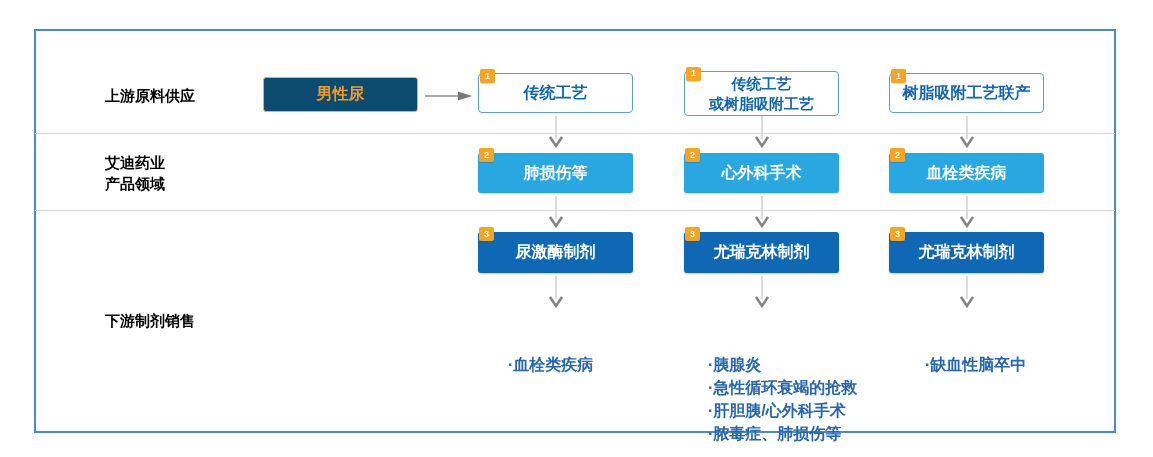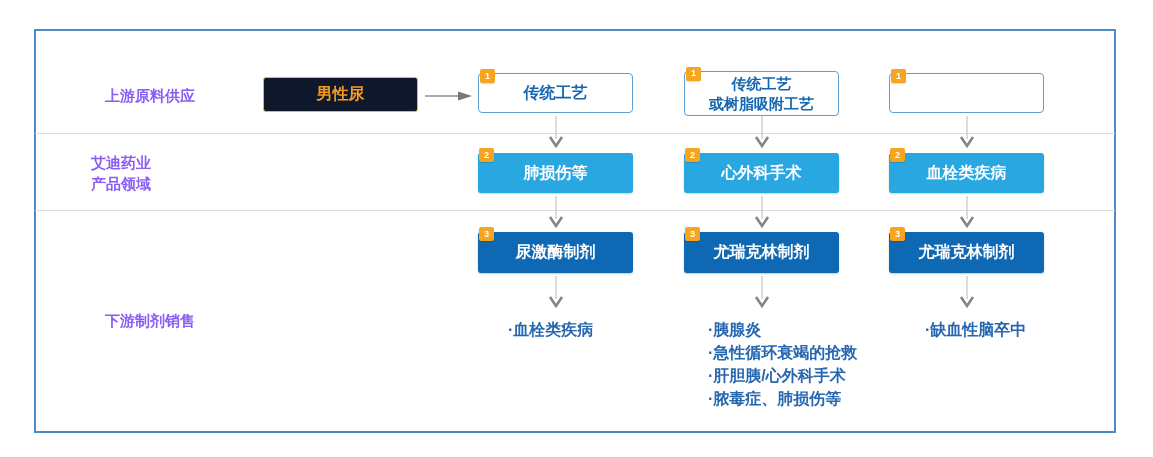--- a/index.html
+++ b/index.html
@@ -7,28 +7,28 @@
     position:relative;width:1153px;height:457px;background:#ffffff;overflow:hidden;
     font-family:"Liberation Sans","DejaVu Sans",sans-serif;
   }
   .abs{position:absolute;}
   
   .frame{left:34px;top:29px;width:1082px;height:404px;border:2px solid #4d8ac6;box-sizing:border-box;background:#ffffff;}
   .divider{left:35px;width:1080px;height:1px;background:#dcdcdc;}
   .div1{top:133px;}
   .div2{top:210px;}
   
-  .rowlabel{color:#8b5cf6;font-weight:bold;font-size:15px;line-height:21px;white-space:pre-line;}
+  .rowlabel{color:#000000;font-weight:bold;font-size:15px;line-height:21px;white-space:pre-line;}
   .rl1{left:105px;top:85px;}
-  .rl2{left:91px;top:152px;text-align:center;}
+  .rl2{left:105px;top:152px;text-align:center;}
   .rl3{left:105px;top:310px;}
   
   .source{
     left:263px;top:77px;width:155px;height:35px;box-sizing:border-box;
-    border:1px solid #f2b33d;border-radius:3px;background:#0f172a;
+    border:1px solid #f2b33d;border-radius:3px;background:#0c4a6e;
     display:flex;align-items:center;justify-content:center;
     color:#f59a23;font-weight:bold;font-size:16px;
   }
   
   .fbox{
     width:155px;box-sizing:border-box;border-radius:3px;
     display:flex;align-items:center;justify-content:center;text-align:center;
     font-weight:bold;font-size:16px;
   }
   .c1{left:478px;} .c2{left:684px;} .c3{left:889px;}
@@ -41,21 +41,21 @@
     position:absolute;left:1px;top:-5px;width:15px;height:14px;border-radius:2px;
     background:#f7a521;color:#ffffff;font-size:9px;font-weight:bold;
     display:flex;align-items:center;justify-content:center;box-shadow:0 1px 1px rgba(0,0,0,0.15);
   }
   
   .varrow{width:16px;height:33px;}
   .va1{top:116px;} .va2{top:196px;} .va3{top:276px;}
   .ax1{left:548px;} .ax2{left:754px;} .ax3{left:959px;}
   .harrow{left:424px;top:89px;width:48px;height:14px;}
   
-  .indic{color:#2667b0;font-weight:bold;font-size:16px;line-height:23px;}
+  .indic{color:#2667b0;font-weight:bold;font-size:16px;line-height:23px;margin-top:35px;}
   .i1{left:508px;top:318px;}
   .i2{left:708px;top:318px;}
   .i3{left:925px;top:318px;}
 </style>
 </head>
 <body>
 
 <div id="canvas">
 
   <div class="abs frame"></div>
@@ -80,20 +80,21 @@
     <span class="badge">1</span>
     <span>传统工艺</span>
   </div>
   <div class="abs fbox process tall c2">
     <span class="badge">1</span>
     <span>传统工艺
 或树脂吸附工艺</span>
   </div>
   <div class="abs fbox process c3">
     <span class="badge">1</span>
+    <span>树脂吸附工艺联产</span>
   </div>
 
   <svg class="abs varrow va1 ax1" viewBox="0 0 16 33">
     <line x1="8" y1="0" x2="8" y2="23" stroke="#c9c9c9" stroke-width="1.3"></line>
     <polyline points="2,21 8,30 14,21" stroke="#858585" stroke-width="2.6" fill="none"></polyline>
   </svg>
   <svg class="abs varrow va1 ax2" viewBox="0 0 16 33">
     <line x1="8" y1="0" x2="8" y2="23" stroke="#c9c9c9" stroke-width="1.3"></line>
     <polyline points="2,21 8,30 14,21" stroke="#858585" stroke-width="2.6" fill="none"></polyline>
   </svg>

